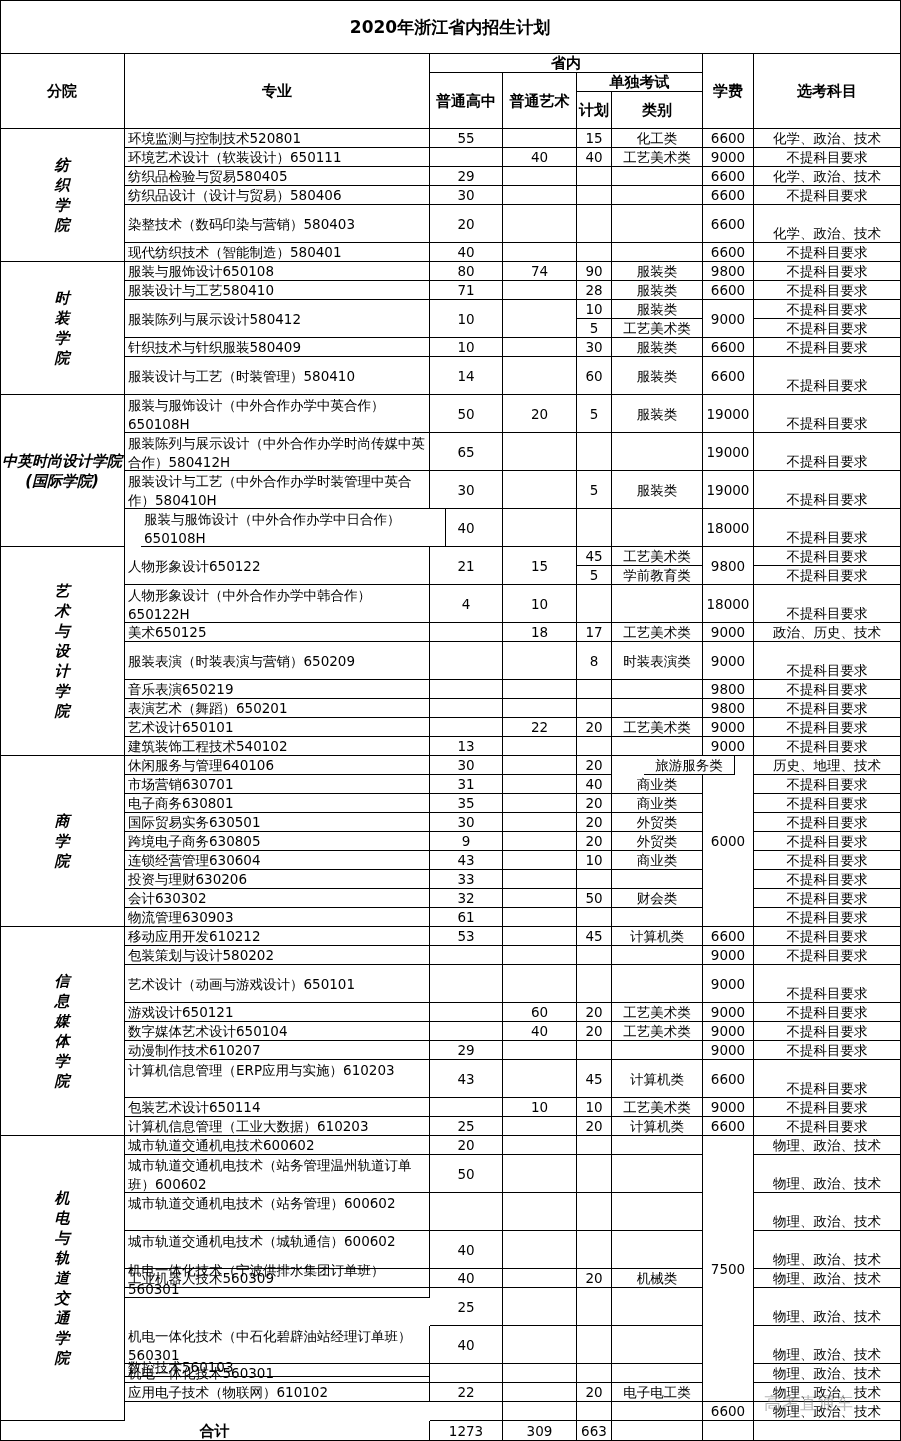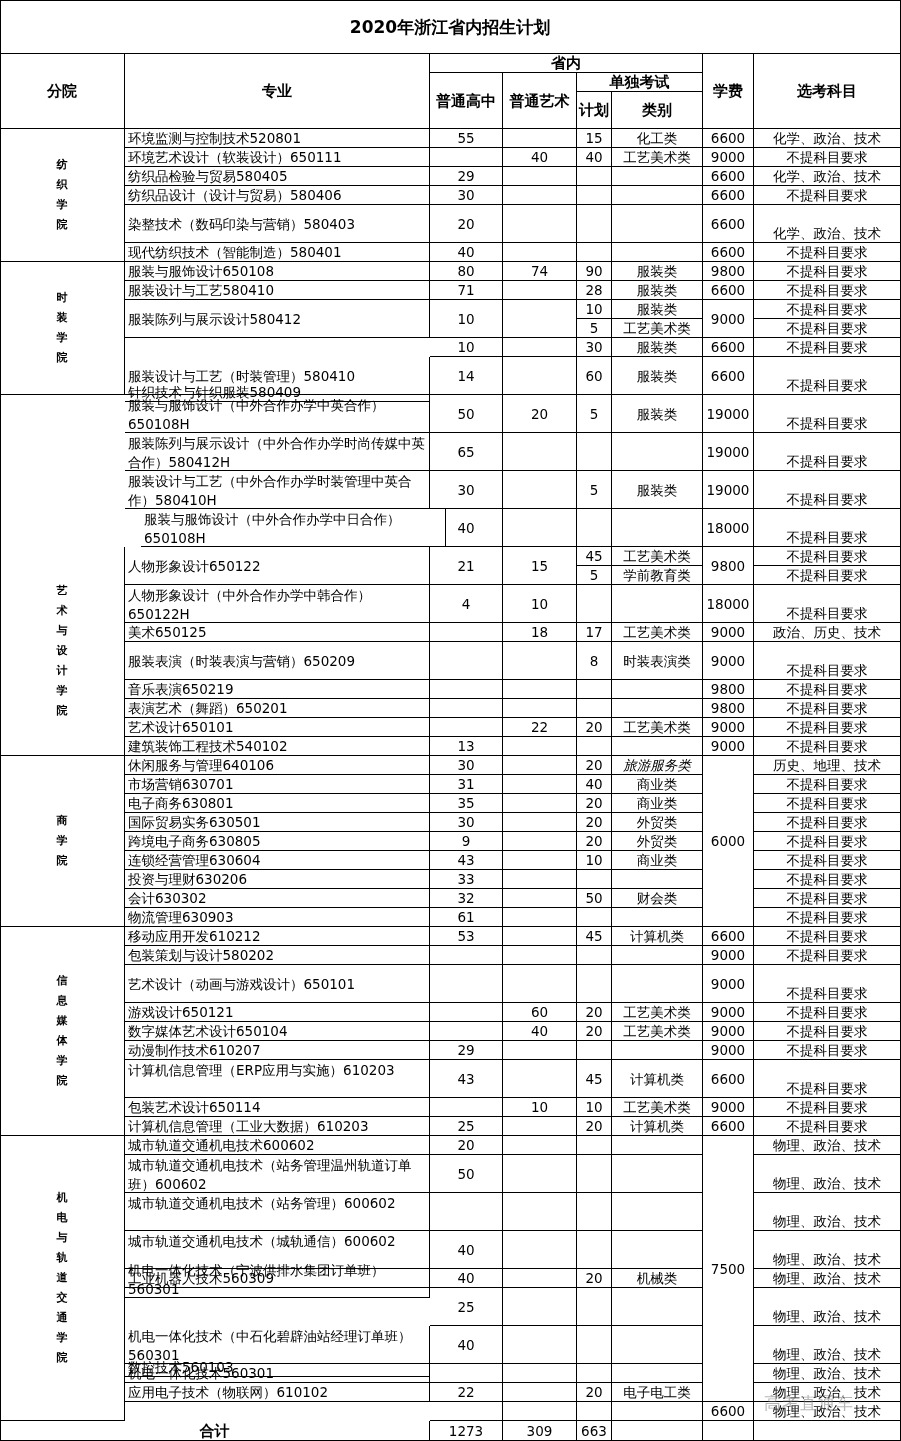--- a/index.html
+++ b/index.html
@@ -7,21 +7,21 @@
          font-family:"DejaVu Sans", "Liberation Sans", sans-serif; color:#000; }
   #sheet { position:absolute; left:0; top:0; width:901px; height:1441px; }
   .cell { position:absolute; box-sizing:border-box; border-right:1px solid #000; border-bottom:1px solid #000;
           display:flex; align-items:center; justify-content:center; font-size:13.5px; line-height:16px;
           white-space:nowrap; overflow:hidden; }
   .cell.left { justify-content:flex-start; padding-left:3px; }
   .cell.bottom { align-items:flex-end; padding-bottom:1px; }
   .cell.wrap { white-space:normal; align-items:flex-start; padding-top:1px; line-height:18.5px; }
   .hdr { font-weight:bold; font-size:15px; }
   .title { font-weight:bold; font-size:17px; }
-  .college { font-weight:bold; font-size:11px; white-space:normal; text-align:center; line-height:20px; }
+  .college { font-weight:bold; font-size:15px; white-space:normal; text-align:center; line-height:20px;font-style:italic; }
   .vert { width:18px; word-break:break-all; line-height:20px; }
   .frame { position:absolute; left:0; top:0; width:901px; height:1441px; box-sizing:border-box;
            border-left:1px solid #000; border-top:1px solid #000; pointer-events:none; }
   .watermark { position:absolute; left:764px; top:1392px; font-size:17px; color:rgba(120,120,120,0.55);
                letter-spacing:1px; pointer-events:none; }
 </style>
 </head>
 <body>
 
 <div id="sheet">
@@ -101,34 +101,35 @@
     <div class="cell left " style="left: 125px; top: 300px; width: 305px; height: 38px;">服装陈列与展示设计580412</div>
     <div class="cell " style="left: 430px; top: 300px; width: 73px; height: 38px;">10</div>
     <div class="cell " style="left: 503px; top: 300px; width: 74px; height: 38px;"></div>
     <div class="cell " style="left: 577px; top: 300px; width: 35px; height: 19px;">10</div>
     <div class="cell " style="left: 612px; top: 300px; width: 91px; height: 19px;">服装类</div>
     <div class="cell " style="left: 577px; top: 319px; width: 35px; height: 19px;">5</div>
     <div class="cell " style="left: 612px; top: 319px; width: 91px; height: 19px;">工艺美术类</div>
     <div class="cell " style="left: 754px; top: 300px; width: 147px; height: 19px;">不提科目要求</div>
     <div class="cell " style="left: 754px; top: 319px; width: 147px; height: 19px;">不提科目要求</div>
     <div class="cell " style="left: 703px; top: 300px; width: 51px; height: 38px;">9000</div>
-    <div class="cell left " style="left: 125px; top: 338px; width: 305px; height: 19px; margin-top: 45px;">针织技术与针织服装580409</div>
+    <div class="cell left " style="left: 125px; top: 338px; width: 305px; height: 19px;">针织技术与针织服装580409</div>
     <div class="cell " style="left: 430px; top: 338px; width: 73px; height: 19px;">10</div>
     <div class="cell " style="left: 503px; top: 338px; width: 74px; height: 19px;"></div>
     <div class="cell " style="left: 577px; top: 338px; width: 35px; height: 19px;">30</div>
     <div class="cell " style="left: 612px; top: 338px; width: 91px; height: 19px;">服装类</div>
     <div class="cell " style="left: 754px; top: 338px; width: 147px; height: 19px;">不提科目要求</div>
     <div class="cell " style="left: 703px; top: 338px; width: 51px; height: 19px;">6600</div>
     <div class="cell left " style="left: 125px; top: 357px; width: 305px; height: 38px;">服装设计与工艺（时装管理）580410</div>
     <div class="cell " style="left: 430px; top: 357px; width: 73px; height: 38px;">14</div>
     <div class="cell " style="left: 503px; top: 357px; width: 74px; height: 38px;"></div>
     <div class="cell " style="left: 577px; top: 357px; width: 35px; height: 38px;">60</div>
     <div class="cell " style="left: 612px; top: 357px; width: 91px; height: 38px;">服装类</div>
     <div class="cell bottom" style="left: 754px; top: 357px; width: 147px; height: 38px;">不提科目要求</div>
     <div class="cell " style="left: 703px; top: 357px; width: 51px; height: 38px;">6600</div>
+    <div class="cell college" style="left: 0px; top: 395px; width: 125px; height: 152px; padding: 0px 2px;">中英时尚设计学院(国际学院)</div>
     <div class="cell left wrap" style="left: 125px; top: 395px; width: 305px; height: 38px;">服装与服饰设计（中外合作办学中英合作）650108H</div>
     <div class="cell " style="left: 430px; top: 395px; width: 73px; height: 38px;">50</div>
     <div class="cell " style="left: 503px; top: 395px; width: 74px; height: 38px;">20</div>
     <div class="cell " style="left: 577px; top: 395px; width: 35px; height: 38px;">5</div>
     <div class="cell " style="left: 612px; top: 395px; width: 91px; height: 38px;">服装类</div>
     <div class="cell bottom" style="left: 754px; top: 395px; width: 147px; height: 38px;">不提科目要求</div>
     <div class="cell " style="left: 703px; top: 395px; width: 51px; height: 38px;">19000</div>
     <div class="cell left wrap" style="left: 125px; top: 433px; width: 305px; height: 38px;">服装陈列与展示设计（中外合作办学时尚传媒中英合作）580412H</div>
     <div class="cell " style="left: 430px; top: 433px; width: 73px; height: 38px;">65</div>
     <div class="cell " style="left: 503px; top: 433px; width: 74px; height: 38px;"></div>
@@ -212,21 +213,21 @@
     <div class="cell " style="left: 612px; top: 737px; width: 91px; height: 19px;"></div>
     <div class="cell " style="left: 754px; top: 737px; width: 147px; height: 19px;">不提科目要求</div>
     <div class="cell " style="left: 703px; top: 737px; width: 51px; height: 19px;">9000</div>
     <div class="cell college" style="left: 0px; top: 756px; width: 125px; height: 171px;">
       <span class="vert">商学院</span>
     </div>
     <div class="cell left " style="left: 125px; top: 756px; width: 305px; height: 19px;">休闲服务与管理640106</div>
     <div class="cell " style="left: 430px; top: 756px; width: 73px; height: 19px;">30</div>
     <div class="cell " style="left: 503px; top: 756px; width: 74px; height: 19px;"></div>
     <div class="cell " style="left: 577px; top: 756px; width: 35px; height: 19px;">20</div>
-    <div class="cell " style="left: 612px; top: 756px; width: 91px; height: 19px; font-style: italic;">旅游服务类</div>
+    <div class="cell " style="left: 644px; top: 756px; width: 91px; height: 19px;">旅游服务类</div>
     <div class="cell " style="left: 754px; top: 756px; width: 147px; height: 19px;">历史、地理、技术</div>
     <div class="cell left " style="left: 125px; top: 775px; width: 305px; height: 19px;">市场营销630701</div>
     <div class="cell " style="left: 430px; top: 775px; width: 73px; height: 19px;">31</div>
     <div class="cell " style="left: 503px; top: 775px; width: 74px; height: 19px;"></div>
     <div class="cell " style="left: 577px; top: 775px; width: 35px; height: 19px;">40</div>
     <div class="cell " style="left: 612px; top: 775px; width: 91px; height: 19px;">商业类</div>
     <div class="cell " style="left: 754px; top: 775px; width: 147px; height: 19px;">不提科目要求</div>
     <div class="cell left " style="left: 125px; top: 794px; width: 305px; height: 19px;">电子商务630801</div>
     <div class="cell " style="left: 430px; top: 794px; width: 73px; height: 19px;">35</div>
     <div class="cell " style="left: 503px; top: 794px; width: 74px; height: 19px;"></div>

